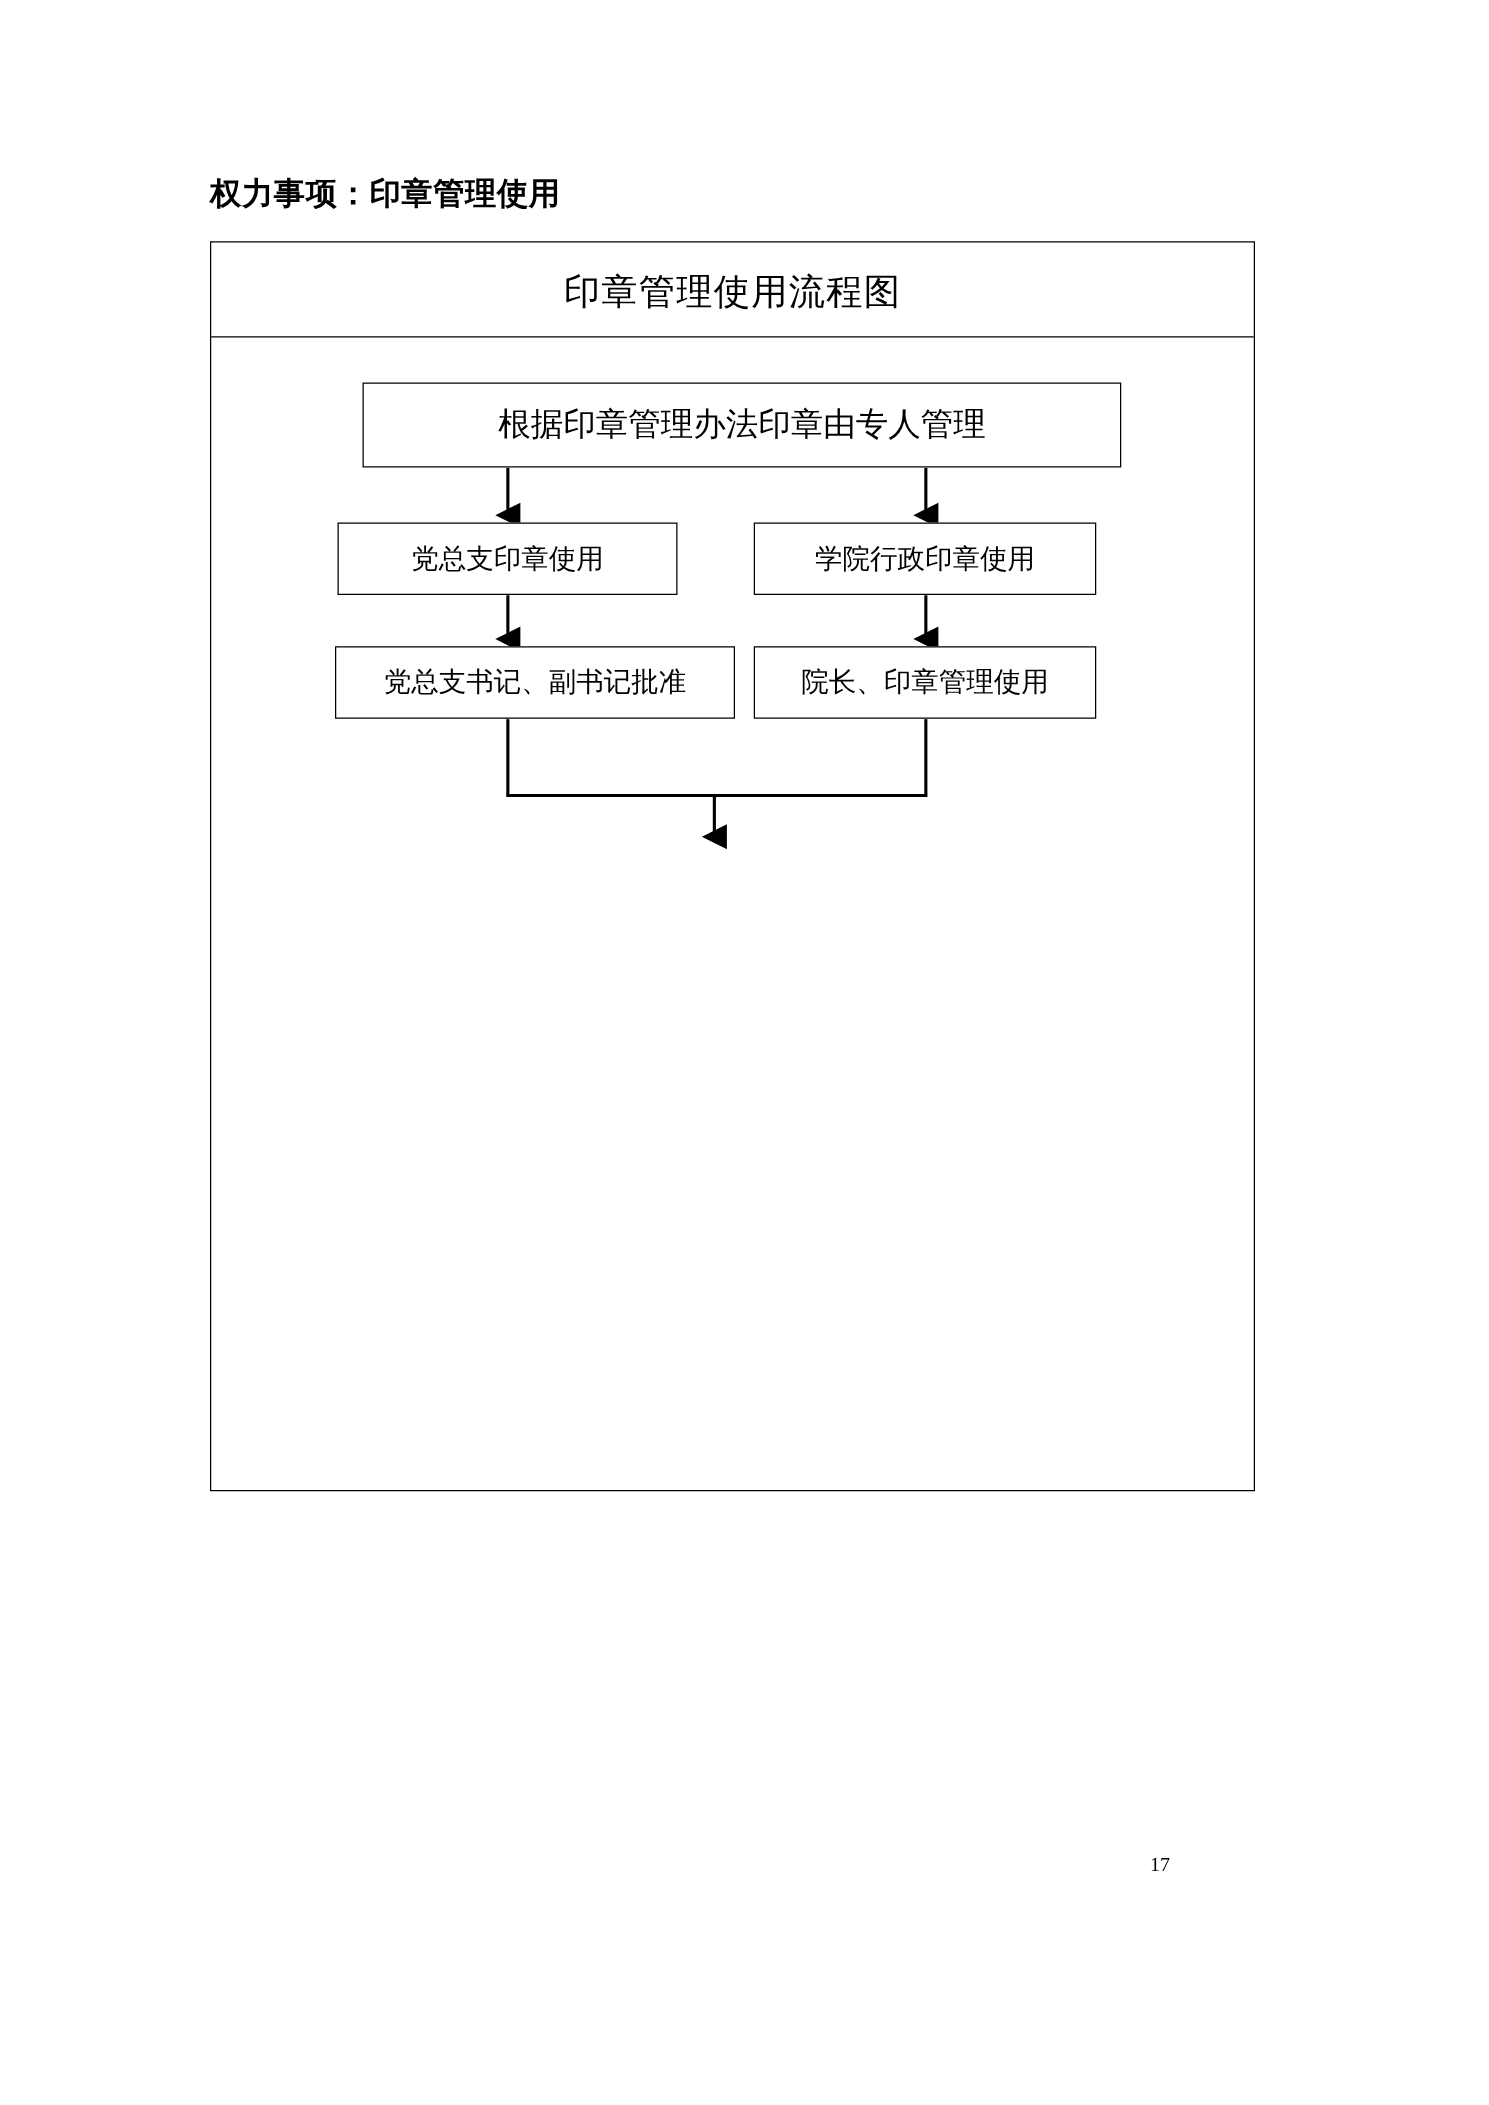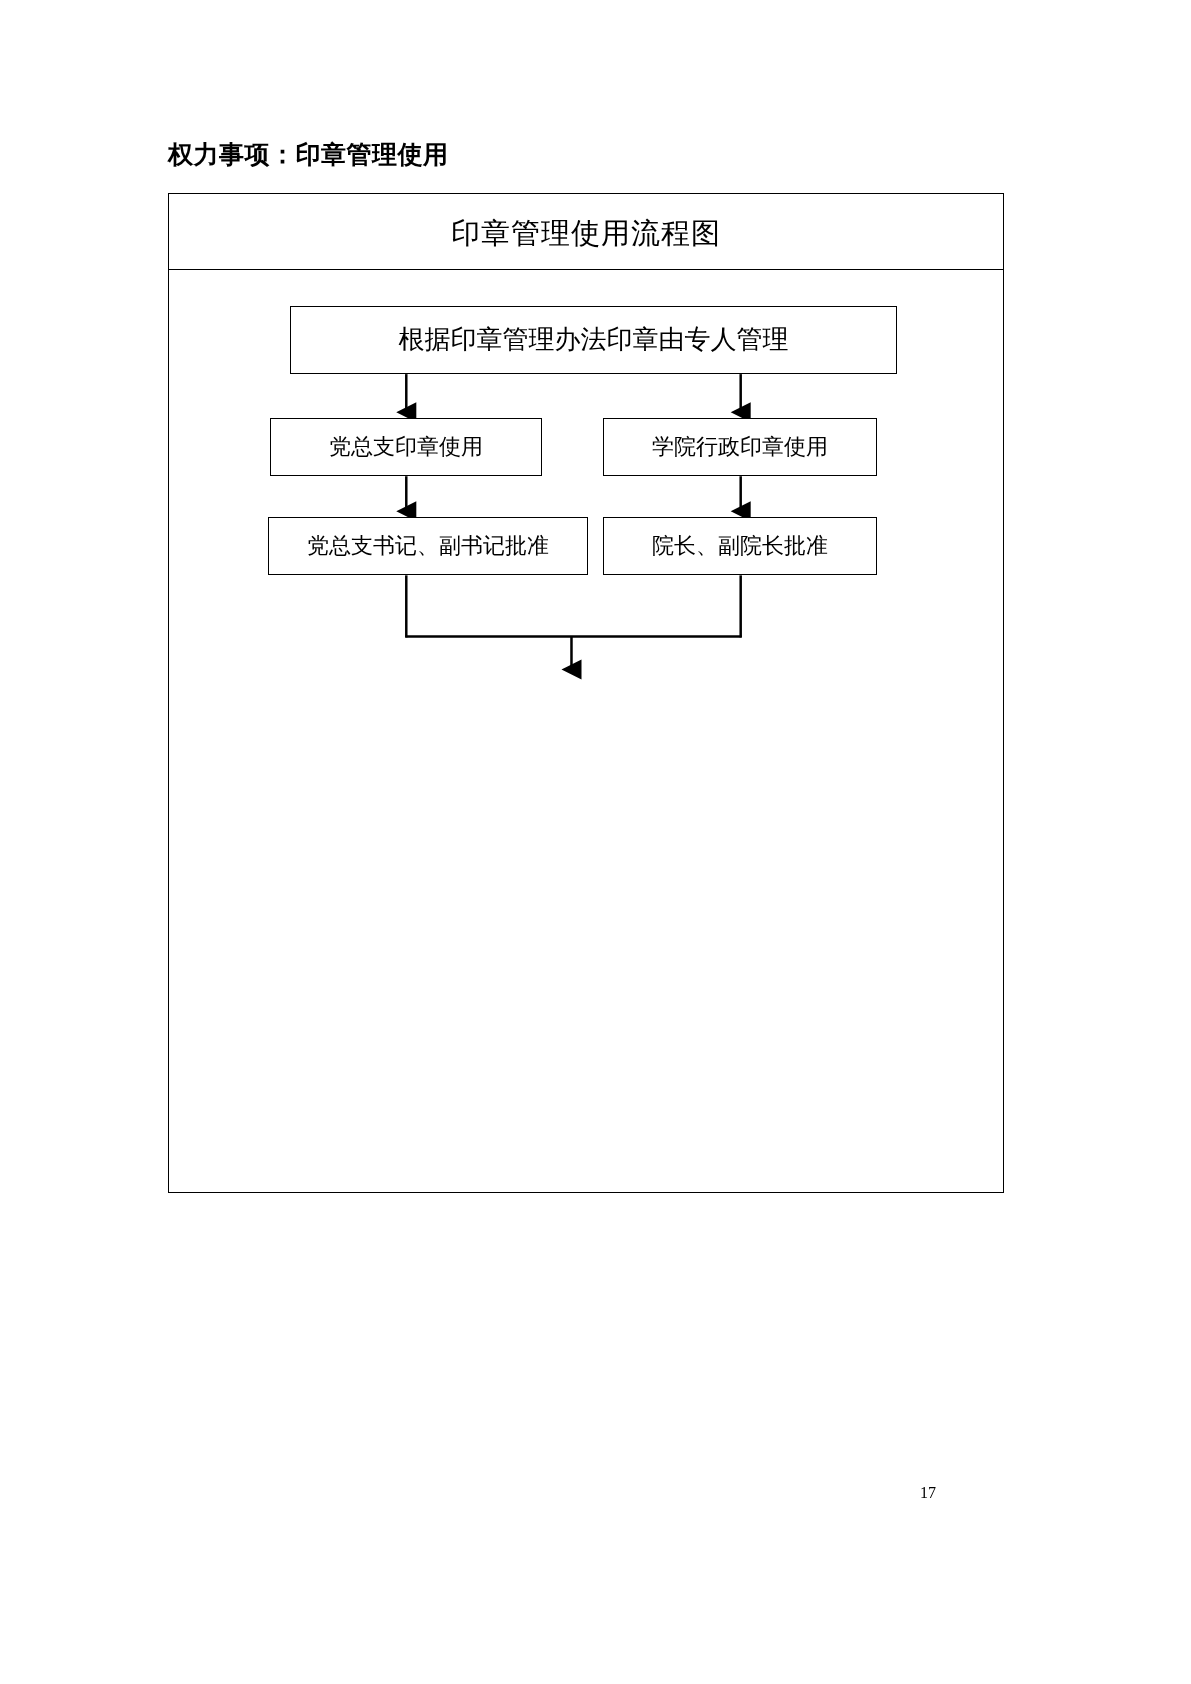--- a/index.html
+++ b/index.html
@@ -196,20 +196,20 @@
 
     <div class="node node-party-use">
       <span class="node-label">党总支印章使用</span>
     </div>
 
     <div class="node node-party-approve">
       <span class="node-label">党总支书记、副书记批准</span>
     </div>
 
     <div class="node node-admin-approve">
-      <span class="node-label">院长、副院长批准</span>
+      <span class="node-label">院长、印章管理使用</span>
     </div>
 
 
   </div>
 </div>
 
 <div class="page-number">17</div>
 
 </body></html>

